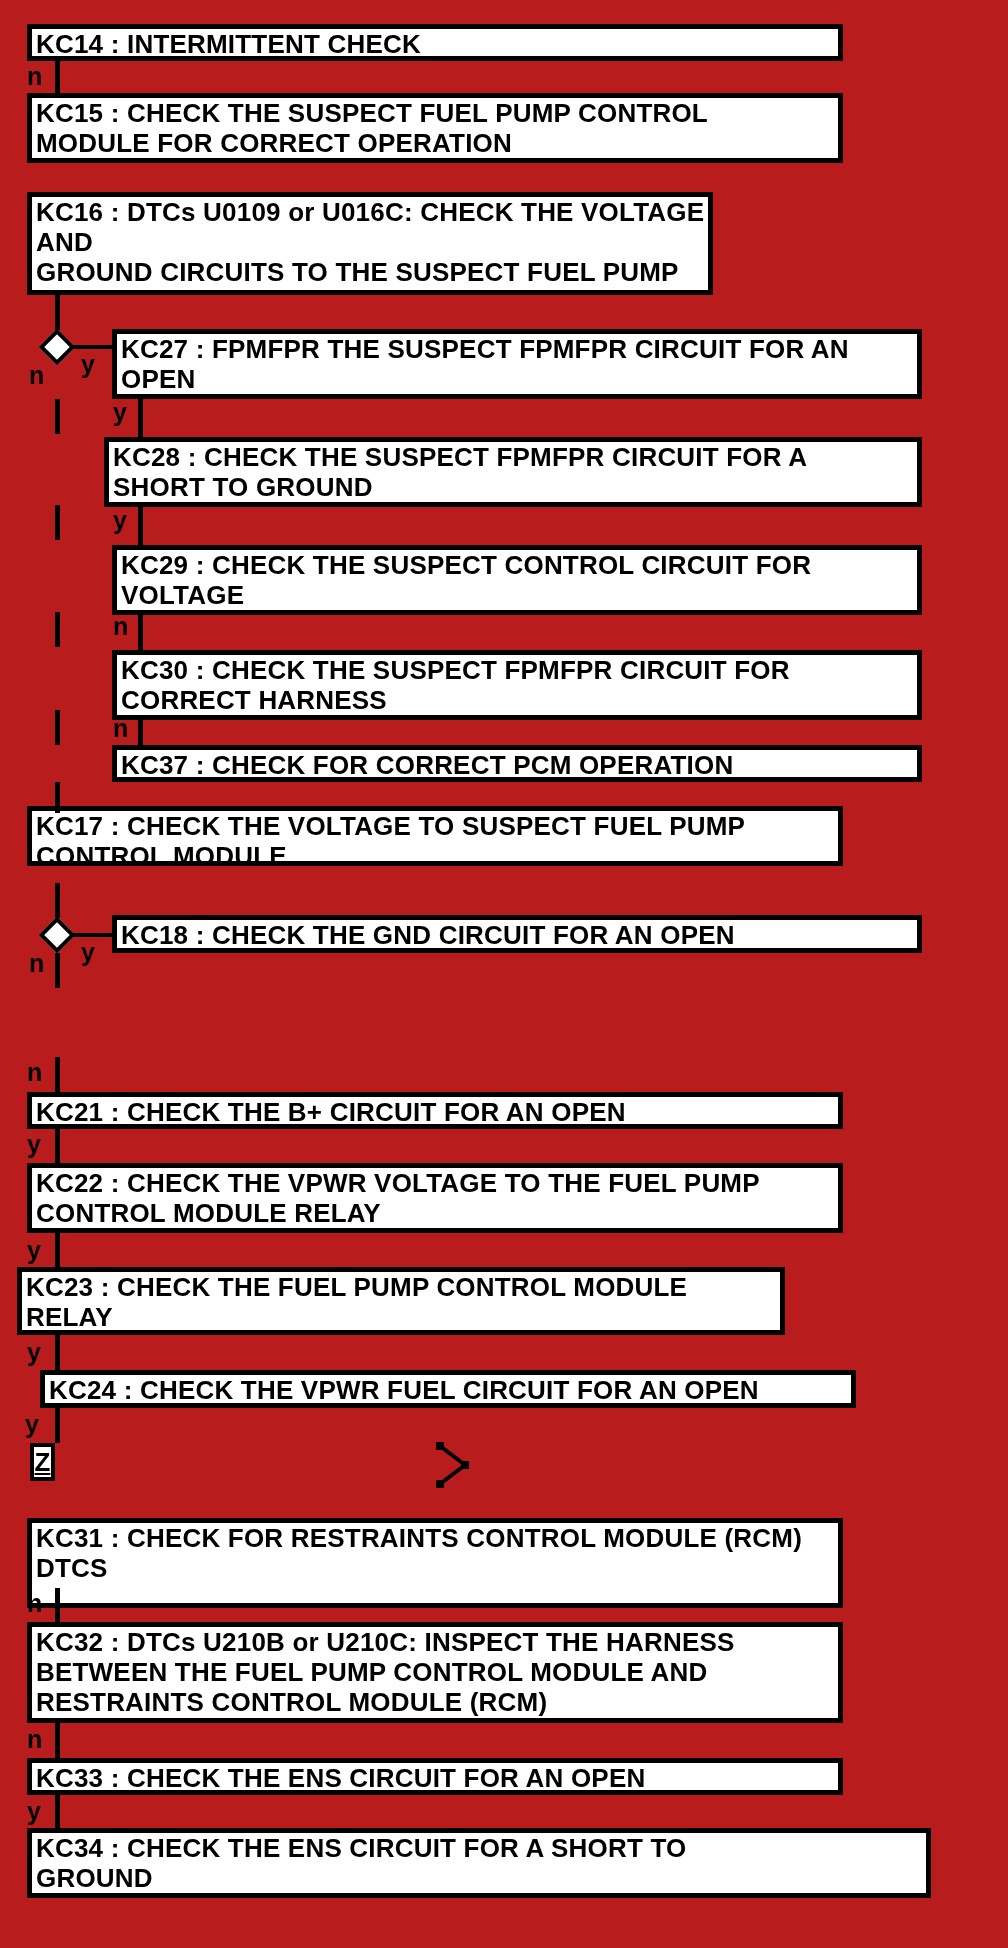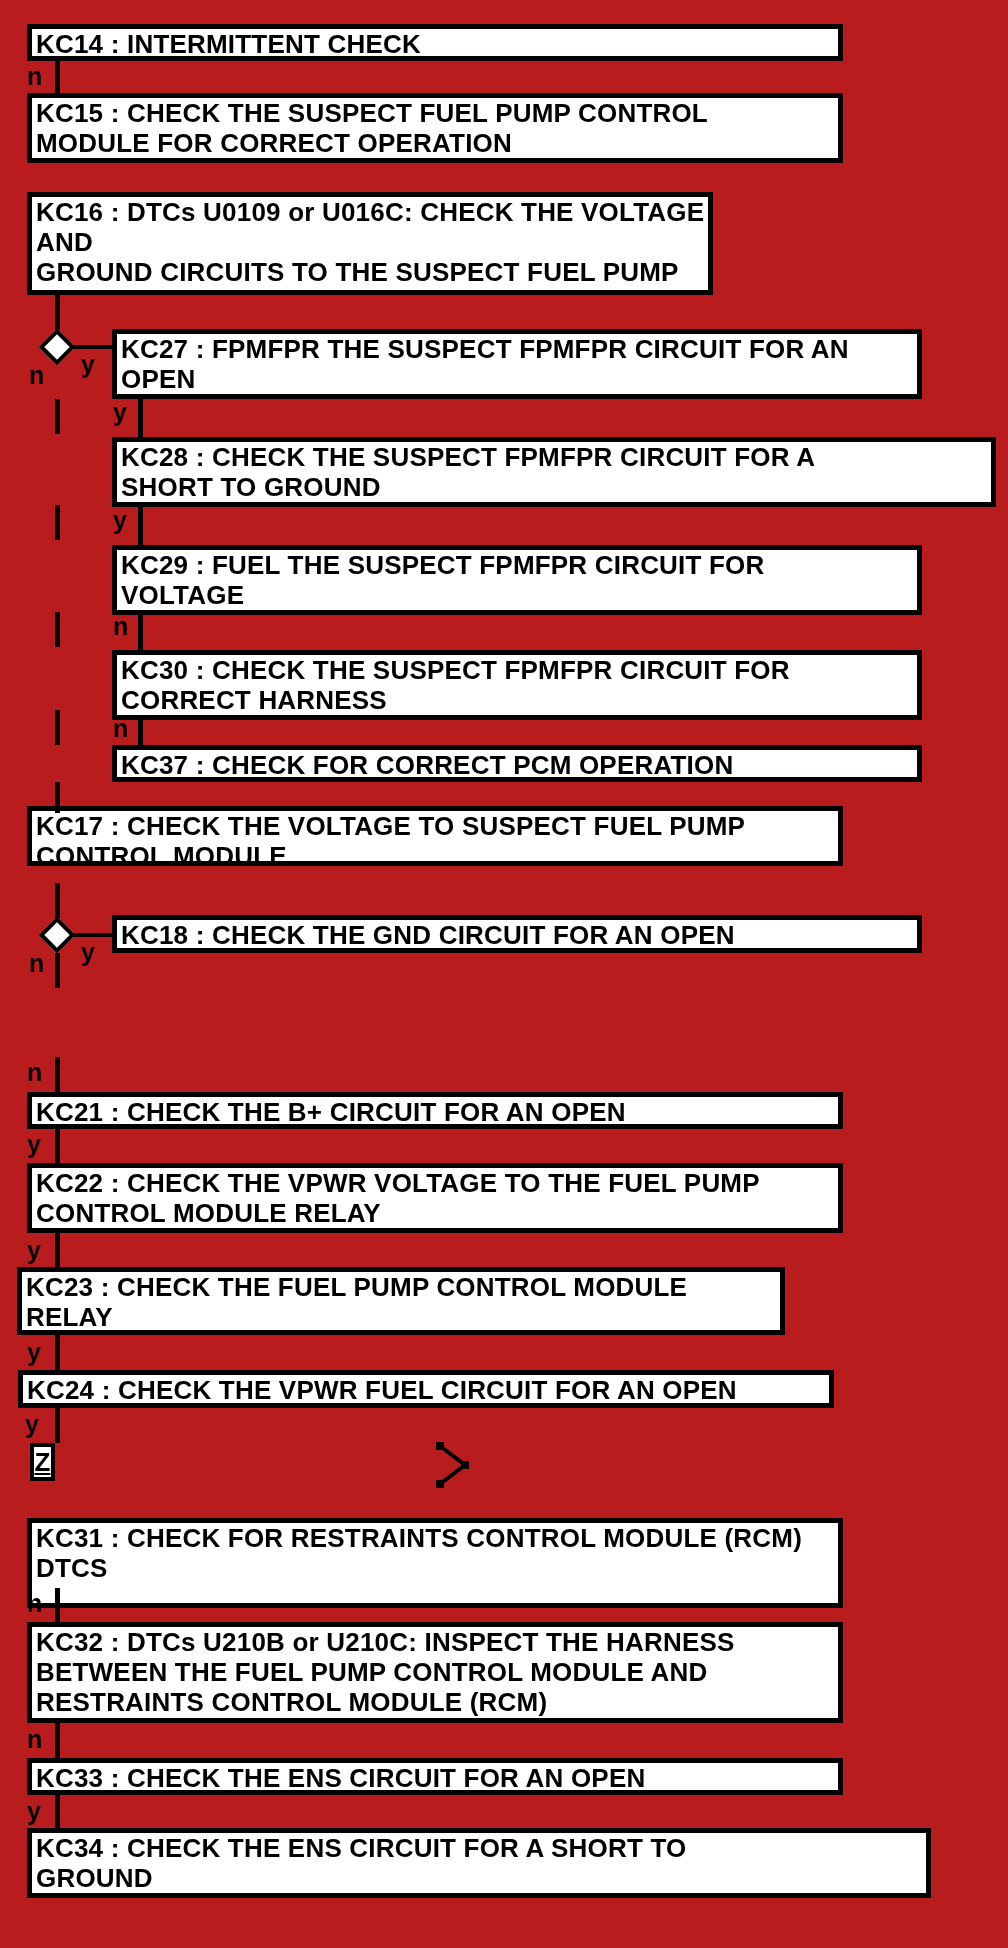--- a/index.html
+++ b/index.html
@@ -42,35 +42,35 @@
   <div class="node" style="left:27px;top:192px;width:686px;height:103px">KC16 : DTCs U0109 or U016C: CHECK THE VOLTAGE AND
 GROUND CIRCUITS TO THE SUSPECT FUEL PUMP
 CONTROL MODULE</div>
   <div class="node" style="left:27px;top:806px;width:816px;height:60px">KC17 : CHECK THE VOLTAGE TO SUSPECT FUEL PUMP
 CONTROL MODULE</div>
   <div class="node" style="left:27px;top:1092px;width:816px;height:37px">KC21 : CHECK THE B+ CIRCUIT FOR AN OPEN</div>
   <div class="node" style="left:27px;top:1163px;width:816px;height:70px">KC22 : CHECK THE VPWR VOLTAGE TO THE FUEL PUMP
 CONTROL MODULE RELAY</div>
   <div class="node" style="left:17px;top:1267px;width:768px;height:68px">KC23 : CHECK THE FUEL PUMP CONTROL MODULE RELAY
 GROUND CIRCUIT FOR AN OPEN</div>
-  <div class="node" style="left:18px;top:1370px;width:816px;height:38px">KC24 : CHECK THE VPWR FUEL CIRCUIT FOR AN OPEN</div>
+  <div class="node" style="left:40px;top:1370px;width:816px;height:38px">KC24 : CHECK THE VPWR FUEL CIRCUIT FOR AN OPEN</div>
   <div class="node" style="left:27px;top:1518px;width:816px;height:90px">KC31 : CHECK FOR RESTRAINTS CONTROL MODULE (RCM)
 DTCS</div>
   <div class="node" style="left:27px;top:1622px;width:816px;height:101px">KC32 : DTCs U210B or U210C: INSPECT THE HARNESS
 BETWEEN THE FUEL PUMP CONTROL MODULE AND
 RESTRAINTS CONTROL MODULE (RCM)</div>
   <div class="node" style="left:27px;top:1758px;width:816px;height:37px">KC33 : CHECK THE ENS CIRCUIT FOR AN OPEN</div>
   <div class="node" style="left:27px;top:1828px;width:904px;height:70px">KC34 : CHECK THE ENS CIRCUIT FOR A SHORT TO
 GROUND</div>
 
   <div class="node" style="left:112px;top:329px;width:810px;height:70px">KC27 : FPMFPR THE SUSPECT FPMFPR CIRCUIT FOR AN
 OPEN</div>
-  <div class="node" style="left:112px;top:437px;width:884px;height:70px">KC28 : CHECK THE SUSPECT FPMFPR CIRCUIT FOR A
+  <div class="node" style="left:104px;top:437px;width:818px;height:70px">KC28 : CHECK THE SUSPECT FPMFPR CIRCUIT FOR A
 SHORT TO GROUND</div>
-  <div class="node" style="left:112px;top:545px;width:810px;height:70px">KC29 : FUEL THE SUSPECT FPMFPR CIRCUIT FOR
+  <div class="node" style="left:112px;top:545px;width:810px;height:70px">KC29 : CHECK THE SUSPECT CONTROL CIRCUIT FOR
 VOLTAGE</div>
   <div class="node" style="left:112px;top:650px;width:810px;height:70px">KC30 : CHECK THE SUSPECT FPMFPR CIRCUIT FOR
 CORRECT HARNESS</div>
   <div class="node" style="left:112px;top:745px;width:810px;height:37px">KC37 : CHECK FOR CORRECT PCM OPERATION</div>
   <div class="node" style="left:112px;top:915px;width:810px;height:38px">KC18 : CHECK THE GND CIRCUIT FOR AN OPEN</div>
 
   <div class="diamond" style="left:44px;top:334px"></div>
   <div class="diamond" style="left:44px;top:922px"></div>
 
   <div class="vline" style="left:55px;top:61px;height:32px"></div>

